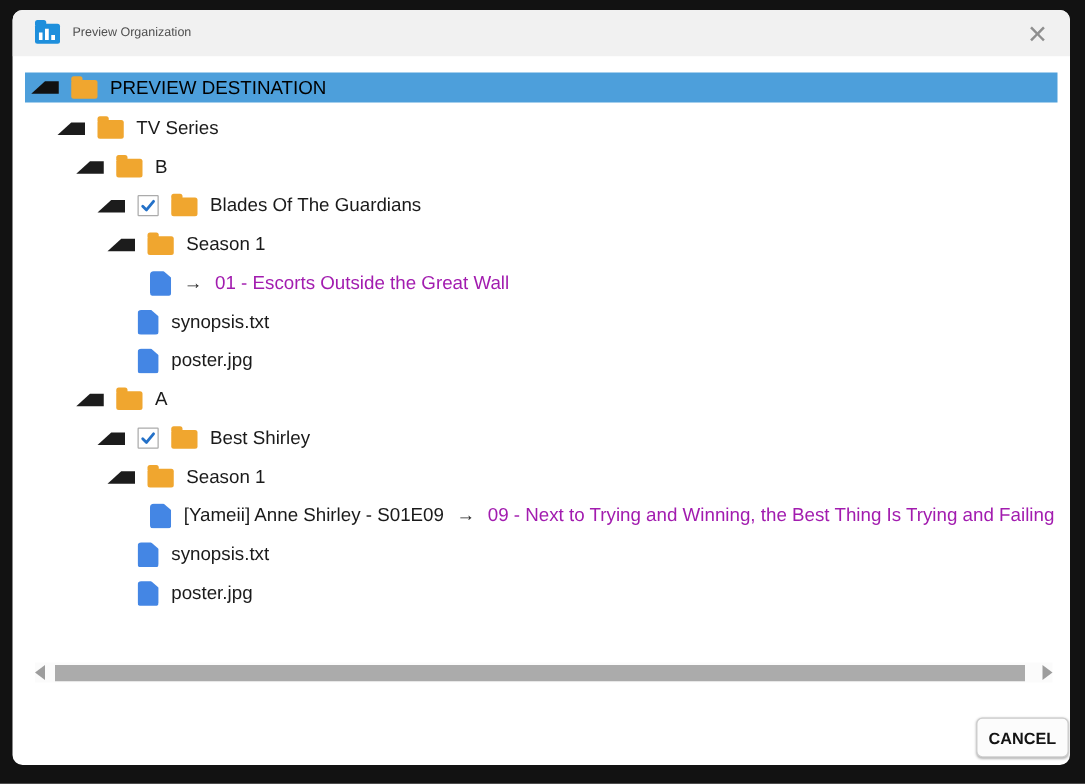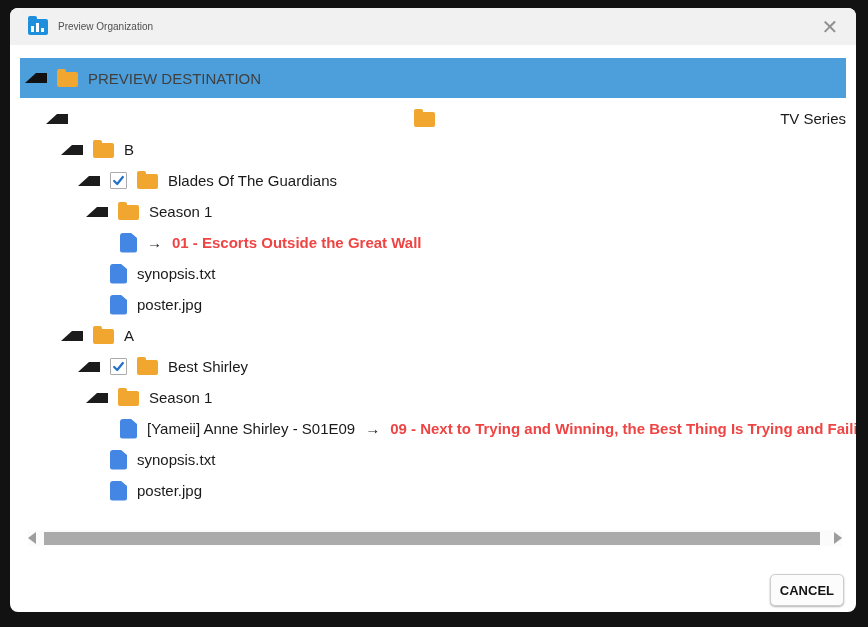--- a/index.html
+++ b/index.html
@@ -34,24 +34,24 @@
     display:flex;align-items:center;justify-content:center;
     font-size:20px;color:#8f8f8f;cursor:pointer;font-weight:300;
   }
   
   .tree{padding:13px 10px 0 10px;flex:1 1 auto;}
   .row{
     height:31px;display:flex;align-items:center;gap:10px;
     white-space:nowrap;font-size:15px;color:#1a1a1a;
   }
   .row.selected{
-    height:40px;margin-bottom:5px;background:#4d9fdb;color:#404040;
-  }
-  
-  .p0{padding-left:5px;}  .p1{padding-left:26px;justify-content:space-between;} .p2{padding-left:41px;}
+    height:24px;margin-bottom:5px;background:#4d9fdb;color:#000000;
+  }
+  
+  .p0{padding-left:5px;}  .p1{padding-left:26px;} .p2{padding-left:41px;}
   .p3{padding-left:58px;text-align:right;} .p4{padding-left:66px;}
   .pf1{padding-left:100px;} .pf2{padding-left:90px;}
   .tri{
     width:0;height:0;flex:0 0 11px;
     border-bottom:10px solid #1c1c1c;border-left:11px solid transparent;
   }
   .cb{
     width:17px;height:17px;flex:0 0 17px;background:#fff;
     border:1px solid #ababab;border-radius:1px;box-sizing:border-box;
     display:flex;align-items:center;justify-content:center;cursor:pointer;
@@ -63,34 +63,34 @@
   .folder:before{
     content:"";position:absolute;top:-3px;left:0;width:9px;height:4px;
     background:#f0a62f;border-radius:2px 2px 0 0;
   }
   .file-ic{
     width:17px;height:20px;flex:0 0 17px;background:#4486e4;
     border-radius:3px;
     clip-path:polygon(0 0,62% 0,100% 28%,100% 100%,0 100%);
   }
   .lbl{overflow:visible;}
-  .bold{font-weight:700;color:#ef4444;text-align:center;}
+  .bold{font-weight:400;color:#a21caf;text-align:center;}
   .arrow{color:#1a1a1a;font-size:15px;}
   
   .hscroll{
     position:absolute;left:18px;right:14px;top:522px;height:16px;
     display:flex;align-items:center;background:#fbfbfb;
   }
   .sb-arrow{width:0;height:0;cursor:pointer;}
   .sb-left{border-top:6px solid transparent;border-bottom:6px solid transparent;border-right:8px solid #9d9d9d;margin-right:8px;}
   .sb-right{border-top:6px solid transparent;border-bottom:6px solid transparent;border-left:8px solid #9d9d9d;margin-left:14px;}
   .sb-thumb{flex:1 1 auto;height:13px;background:#ababab;cursor:grab;}
   
   .footer{
-    position:absolute;right:12px;top:566px;display:flex;gap:11px;
+    position:absolute;right:1px;top:566px;display:flex;gap:11px;
   }
   .btn{
     height:32px;min-width:60px;padding:0 9px;border:1px solid #cdcdcd;
     border-radius:5px;background:#fcfcfc;
     font-family:"Liberation Sans","DejaVu Sans",sans-serif;
     font-size:13px;font-weight:700;color:#141414;cursor:pointer;
     box-shadow:0 1px 2px rgba(0,0,0,.3);
   }
 </style>
 </head>

